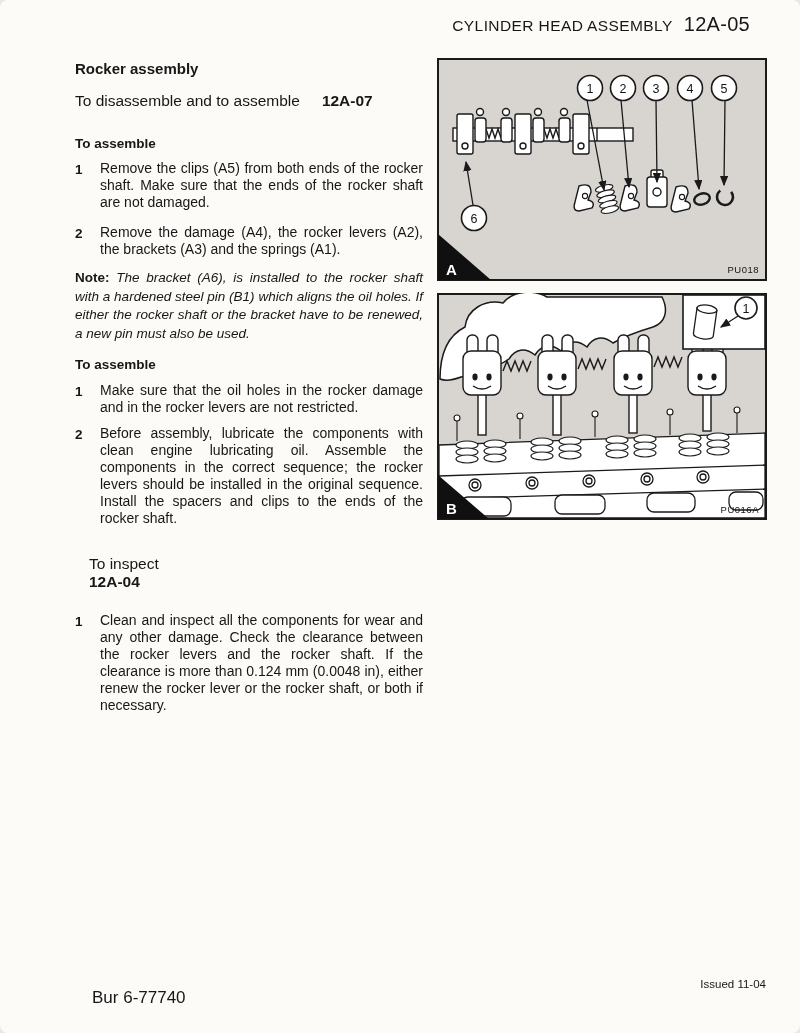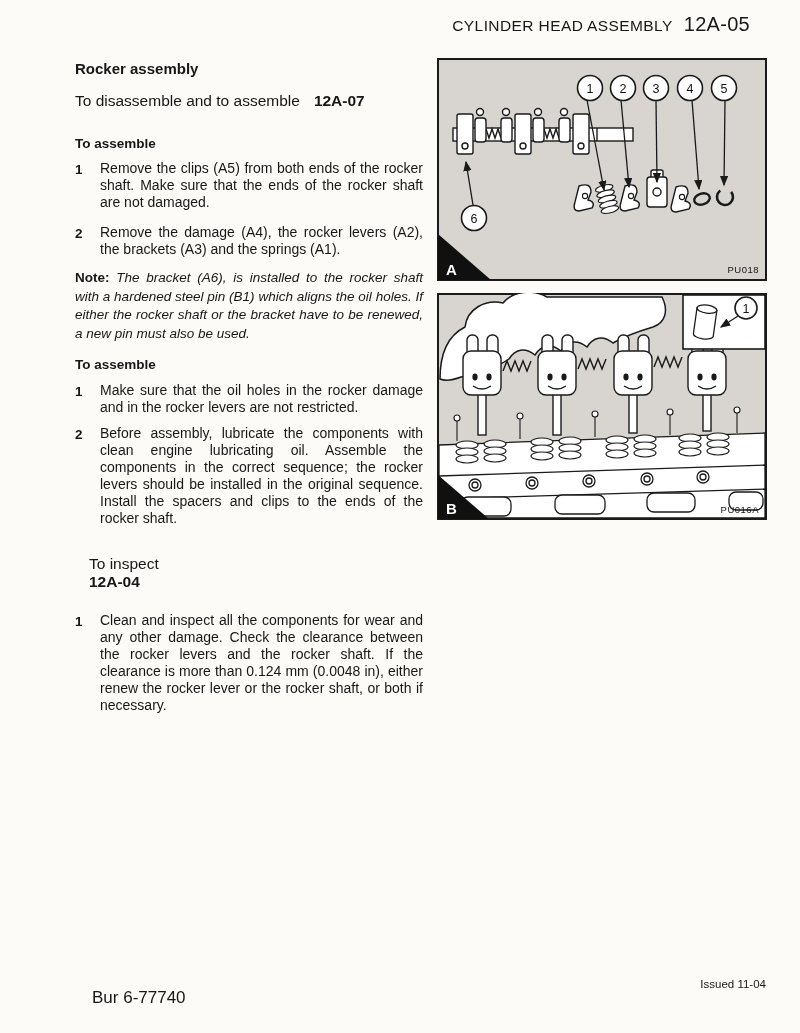--- a/index.html
+++ b/index.html
@@ -1,27 +1,27 @@
 <!DOCTYPE html>
 <html><head>
 <meta charset="utf-8">
 <style>
   html,body{margin:0;padding:0;background:#e9e7e3;}
   .page{
     position:relative;width:800px;height:1033px;background:#fcfbf8;
-    font-family:"Liberation Sans", sans-serif;color:#171717;overflow:hidden;
+    font-family:"Liberation Sans", sans-serif;color:#171717;overflow:hidden;border-radius:8px;
   }
   
   .hdr{position:absolute;top:13px;right:50px;display:flex;align-items:baseline;gap:11px;}
   .hdr-title{font-size:15.5px;letter-spacing:.4px;}
   .hdr-code{font-size:20px;font-weight:normal;letter-spacing:.3px;}
   
   .col{position:absolute;left:75px;top:60px;width:348px;}
   .h1{font-size:15px;font-weight:bold;margin:0;}
-  .h2row{display:flex;align-items:flex-start;margin-top:15px;}
+  .h2row{display:flex;align-items:flex-start;margin-top:15px;gap:8px;}
   .h2{font-size:15.5px;}
   .h2code{font-size:15.5px;font-weight:bold;margin-left:14px;}
   .h3{font-size:13.5px;font-weight:bold;margin-top:26px;}
   .h3b{font-size:13.5px;font-weight:bold;margin-top:6px;}
   .inspect-row{display:flex;justify-content:space-between;align-items:baseline;
     margin-top:28px;padding-right:22px;flex-direction:column;}
   .step{display:flex;}
   .m1{margin-top:9px;}  .m2{margin-top:13px;} .m3{margin-top:10px;}
   .m4{margin-top:9px;}  .m5{margin-top:21px;}
   .step-num{width:25px;flex-shrink:0;font-weight:bold;font-size:13.5px;line-height:19px;}

